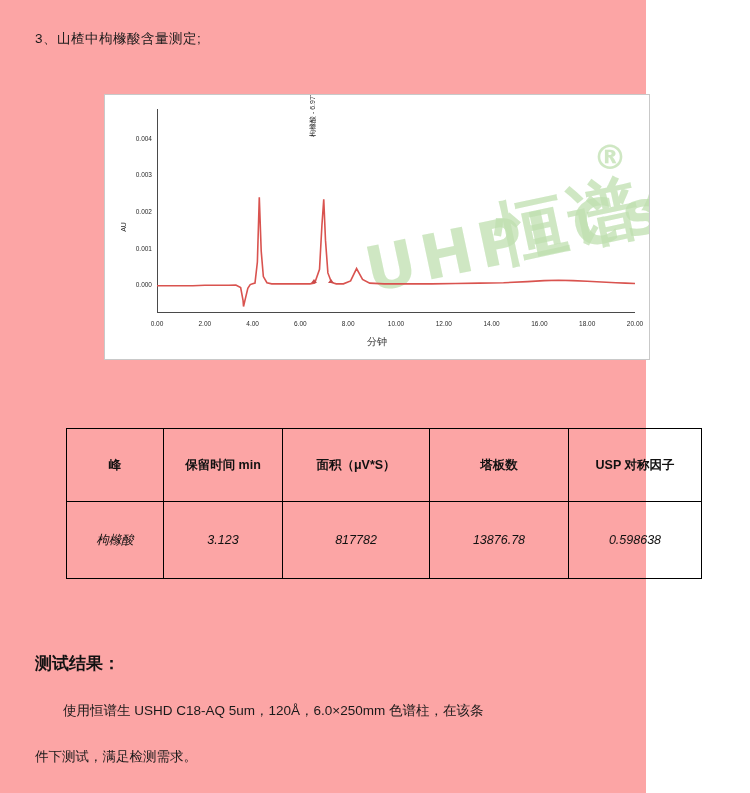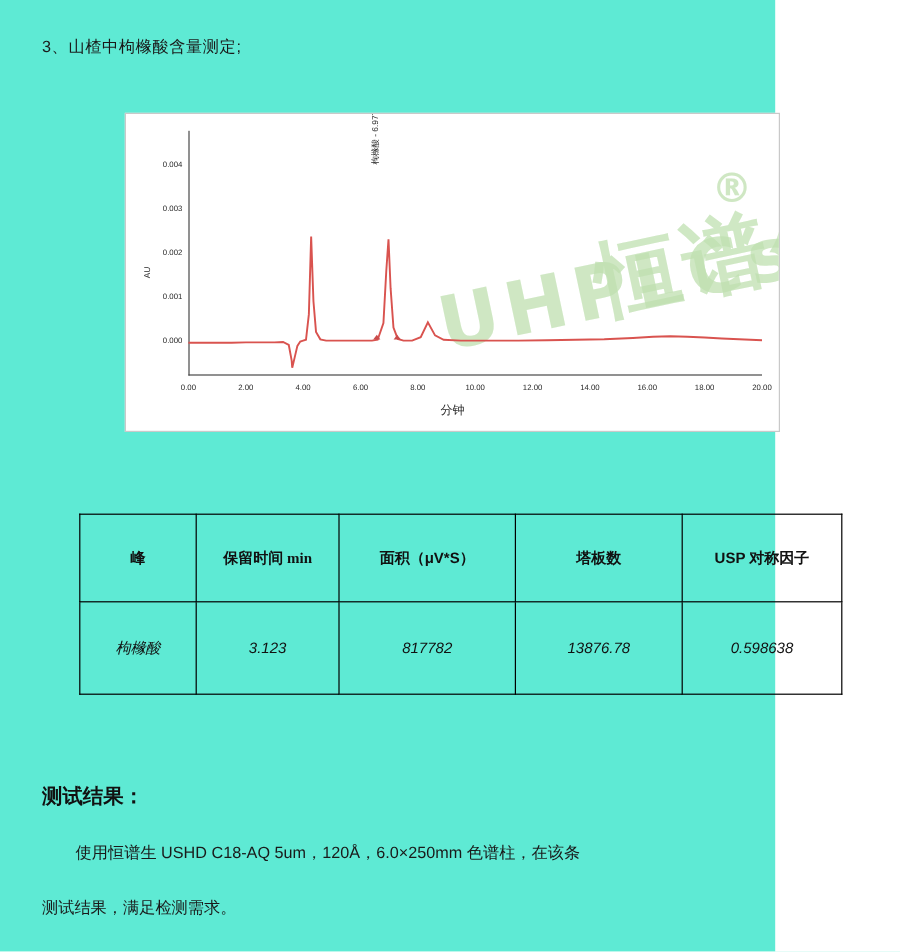--- a/index.html
+++ b/index.html
@@ -12,21 +12,21 @@
     height: 793px;
     font-family: "Liberation Sans", sans-serif;
     color: #1a1a1a;
     position: relative;
     overflow: hidden;
   }
   .page {
     position: relative;
     width: 646px;
     height: 793px;
-    background: #5eead4;
+    background: #fca5a5;
   }
   .heading {
     position: absolute;
     left: 35px;
     top: 30px;
     font-size: 13.5px;
     letter-spacing: 0.5px;
     color: #1a1a1a;
   }
 
@@ -243,34 +243,34 @@
       <div class="marker-tri" style="left:35.8%; top:83.3%;"></div>
 
       <div class="peak-label" style="left:33.6%; top:9%;">枸橼酸 - 6.977</div>
     </div>
   </div>
 
   <table class="result">
     <thead>
       <tr>
         <th style="width:94px;">峰</th>
-        <th style="width:116px;font-family:Liberation Serif, serif;">保留时间 min</th>
+        <th style="width:116px;">保留时间 min</th>
         <th style="width:144px;margin-top:37px;">面积（μV*S）</th>
         <th style="width:136px;">塔板数</th>
         <th style="width:130px;">USP 对称因子</th>
       </tr>
     </thead>
     <tbody>
       <tr>
         <td>枸橼酸</td>
         <td>3.123</td>
         <td>817782</td>
         <td>13876.78</td>
         <td>0.598638</td>
       </tr>
     </tbody>
   </table>
 
   <div class="result-title">测试结果：</div>
   <div class="para1">使用恒谱生 USHD C18-AQ 5um，120Å，6.0×250mm 色谱柱，在该条</div>
-  <div class="para2">测试结果，满足检测需求。</div>
+  <div class="para2">件下测试，满足检测需求。</div>
 
 </div>
 
 </body></html>

